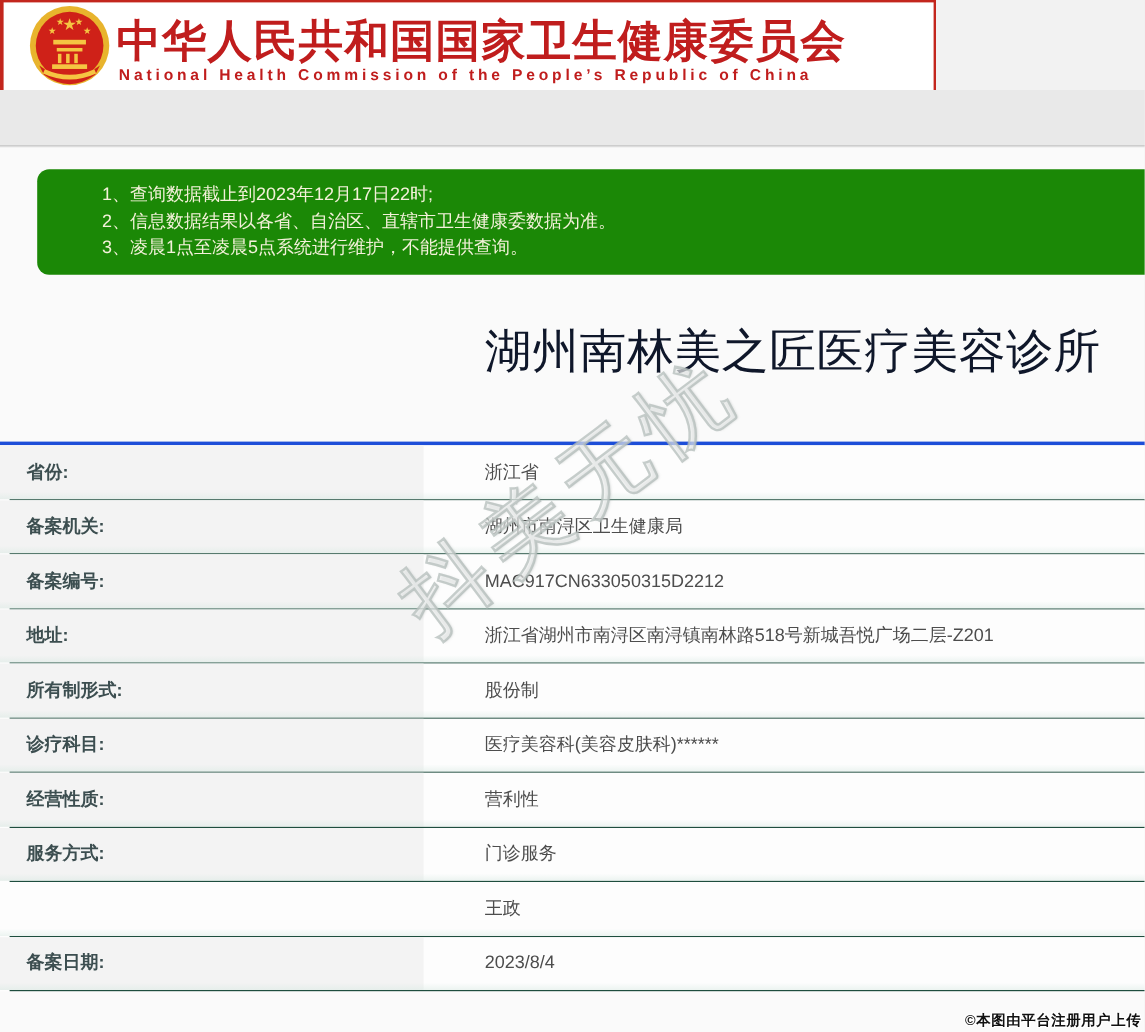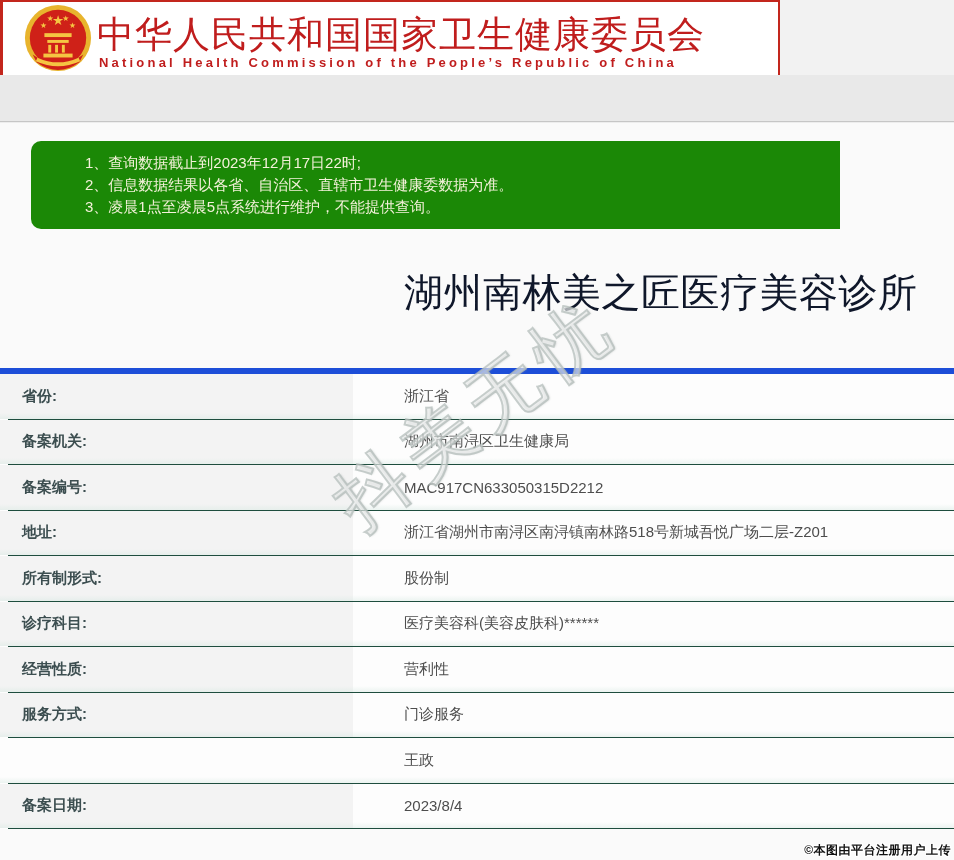--- a/index.html
+++ b/index.html
@@ -14,45 +14,45 @@
     position:absolute; left:0; top:0; width:780px; height:75px;
     background:#ffffff;
     border-top:2px solid #c3261d;
     border-left:3px solid #c3261d;
     border-right:2px solid #c3261d;
   }
   .top-right-bg { position:absolute; left:780px; top:0; width:174px; height:75px; background:#f2f2f2; }
   .emblem { position:absolute; left:20px; top:2px; width:70px; height:70px; }
   .title-cn {
     position:absolute; left:94px; top:8px;
-    font-size:37px; font-weight:normal; color:#c01d1d;
+    font-size:37px; font-weight:bold; color:#c01d1d;
     letter-spacing:1px; white-space:nowrap;
   }
   .title-en {
     position:absolute; left:96px; top:53px;
     font-size:13px; font-weight:bold; color:#c01d1d;
     letter-spacing:3.2px; white-space:nowrap;
   }
   
   .band { position:absolute; left:0; top:75px; width:954px; height:47px; background:#e9e9e9; border-bottom:1px solid #c6c6c6; }
   .content-bg { position:absolute; left:0; top:123px; width:954px; height:737px; background:#fafafa; }
   
   .notice {
-    position:absolute; left:31px; top:141px; width:809px; height:88px;
+    position:absolute; left:31px; top:141px; width:923px; height:88px;
     background:#1b8806; border-radius:10px 0 0 10px;
     color:#f4f1da; font-size:15px; line-height:22px;
     padding:11px 10px 0 54px; white-space:nowrap;
   }
   
   .page-title {
     position:absolute; left:404px; top:266px;
     font-size:39px; color:#0f172a; letter-spacing:0.5px; white-space:nowrap;
   }
   
-  .table { position:absolute; left:0; top:368px; width:954px; height:492px; overflow:hidden; border-top:6px solid #1d4ed8; }
+  .table { position:absolute; left:0; top:368px; width:954px; height:492px; overflow:hidden; border-top:3px solid #1d4ed8; }
   .row { position:relative; height:45.5px; background:#fdfdfd; }
   .row::after {
     content:""; position:absolute; left:8px; right:0; bottom:0; height:1px;
     background:#1e4d3e;
   }
   .row::before {
     content:""; position:absolute; left:0; right:0; bottom:1px; height:6px;
     background:linear-gradient(to bottom, rgba(214,232,225,0), rgba(214,232,225,0.45));
     z-index:2;
   }

